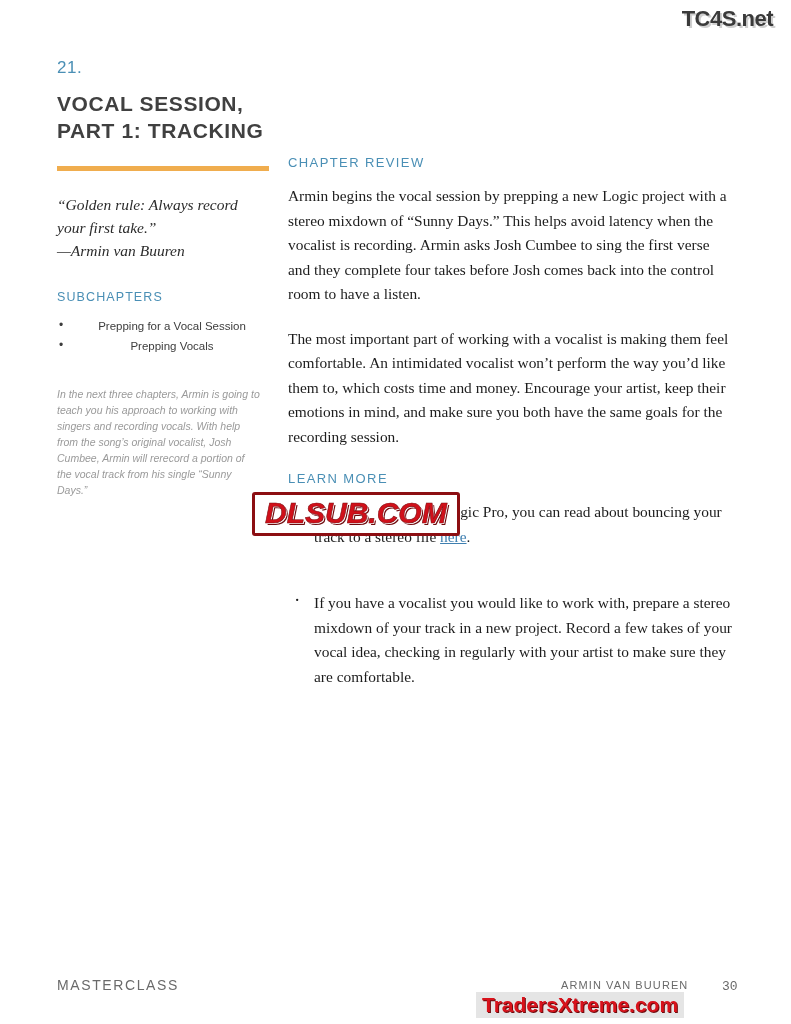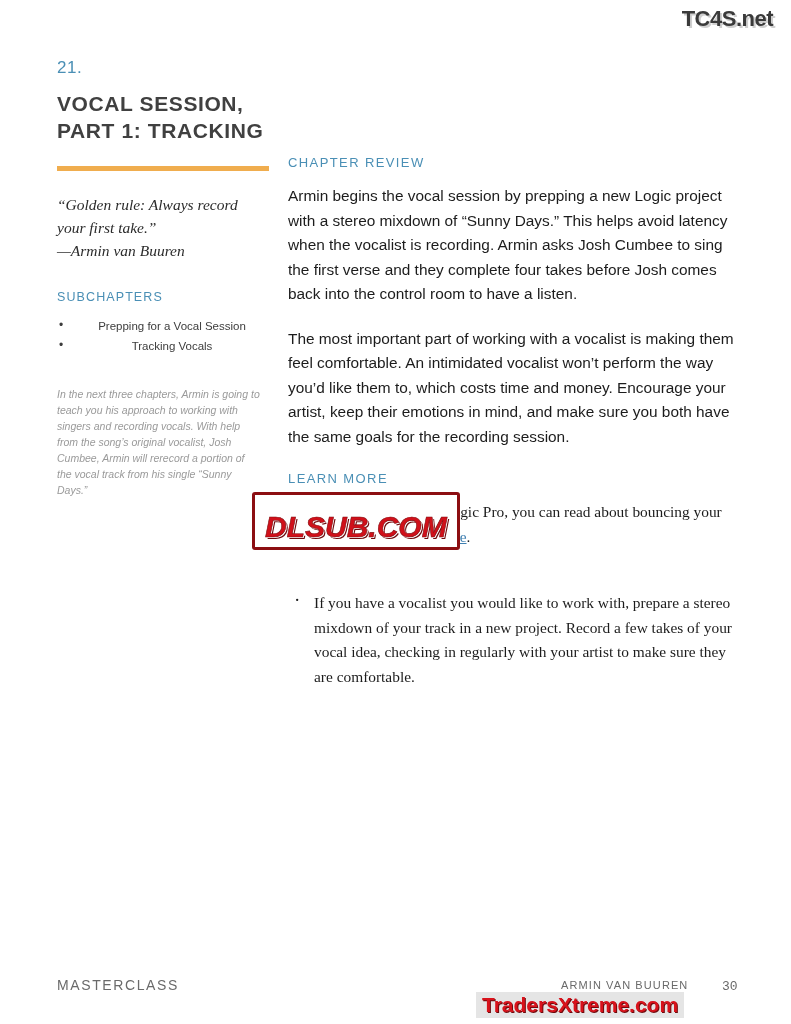--- a/index.html
+++ b/index.html
@@ -37,21 +37,21 @@
     top: 492px;
     font-family: "Liberation Sans", sans-serif;
     font-weight: bold;
     font-style: italic;
     font-size: 30px;
     letter-spacing: 0px;
     color: #d0101a;
     background: #ffffff;
     border: 3px solid #8c0e12;
     border-radius: 3px;
-    padding: 15px 10px 3px 10px;
+    padding: 1px 10px 3px 10px;
     text-shadow: 1px 1px 0 #ffffff, 2px 2px 0 #6d0a0d;
     -webkit-text-stroke: 0.6px #7d0b0f;
   }
   .wm-bottom {
     position: absolute;
     left: 474px;
     top: 990px;
     font-family: "Liberation Sans", sans-serif;
     font-weight: bold;
     font-size: 21px;
@@ -149,21 +149,21 @@
   }
   .section-head {
     font-family: "Liberation Sans", sans-serif;
     font-size: 13px;
     letter-spacing: 1.4px;
     color: #4a8fb5;
     text-transform: uppercase;
     margin-bottom: 14px;
   }
   .body-p {
-    font-family: Liberation Sans, sans-serif;
+    font-family: Liberation Serif, serif;
     font-size: 15.4px;
     line-height: 24.5px;
     color: #1c1c1c;
     margin: 0 0 20px 0;
   }
   .section-head.learn {
     margin-top: 22px;
     margin-bottom: 14px;
   }
   ul.learnlist {
@@ -232,21 +232,21 @@
     <div class="chapter-num">21.</div>
     <h1 class="chapter-title"><span>VOCAL SESSION,</span><br><span>PART 1: TRACKING</span></h1>
     <div class="rule"></div>
     <div class="quote">
       <span>“Golden rule: Always record your first take.”</span>
       <span class="attrib">—Armin van Buuren</span>
     </div>
     <div class="sub-head">SUBCHAPTERS</div>
     <ul class="sublist">
       <li>Prepping for a Vocal Session</li>
-      <li>Tracking Vocals</li>
+      <li>Prepping Vocals</li>
     </ul>
     <div class="note">In the next three chapters, Armin is going to teach you his approach to working with singers and recording vocals. With help from the song’s original vocalist, Josh Cumbee, Armin will rerecord a portion of the vocal track from his single “Sunny Days.”</div>
   </div>
 
   <div class="right-col">
     <div class="section-head">CHAPTER REVIEW</div>
     <p class="body-p">Armin begins the vocal session by prepping a new Logic project with a stereo mixdown of “Sunny Days.” This helps avoid latency when the vocalist is recording. Armin asks Josh Cumbee to sing the first verse and they complete four takes before Josh comes back into the control room to have a listen.</p>
     <p class="body-p">The most important part of working with a vocalist is making them feel comfortable. An intimidated vocalist won’t perform the way you’d like them to, which costs time and money. Encourage your artist, keep their emotions in mind, and make sure you both have the same goals for the recording session.</p>
     <div class="section-head learn">LEARN MORE</div>
     <ul class="learnlist">

